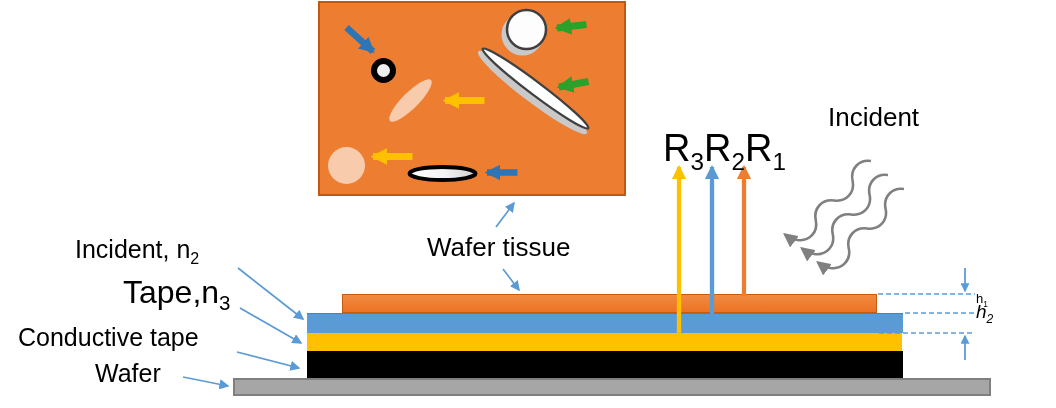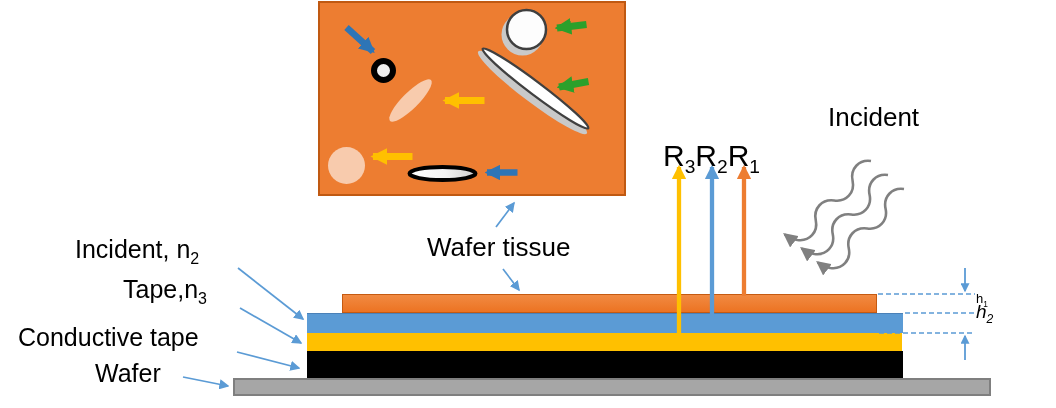--- a/index.html
+++ b/index.html
@@ -20,26 +20,26 @@
   .layer-coating{left:307px;top:313px;width:596px;height:20px;background:#5B9BD5;border-top:1px solid #4A81B8;}
   .layer-tape{left:307px;top:333px;width:595px;height:18px;background:#FFC000;}
   .layer-conductive{left:307px;top:351px;width:596px;height:27px;background:#000000;}
   .layer-wafer{left:233px;top:378px;width:758px;height:18px;background:#A6A6A6;border:2px solid #7F7F7F;}
   
   .overlay{position:absolute;left:0;top:0;pointer-events:none;}
   
   .lbl{position:absolute;white-space:nowrap;line-height:1.12;}
   .lbl sub{font-size:0.64em;line-height:0;}
   .lbl-coating{left:75px;top:235px;font-size:25px;}
-  .lbl-tape{left:123px;top:275px;font-size:25px;text-align:center;}
+  .lbl-tape{left:123px;top:275px;font-size:32px;text-align:center;}
   .lbl-conductive{left:18px;top:323px;font-size:25px;}
   .lbl-wafer{left:95px;top:359px;font-size:25px;}
   .lbl-brain{left:427px;top:233px;font-size:26px;}
   .lbl-incident{left:828px;top:98px;font-size:26px;line-height:38px;}
-  .lbl-reflections{left:663px;top:127px;font-size:30px;letter-spacing:0px;margin-top:12px;}
+  .lbl-reflections{left:663px;top:127px;font-size:38px;letter-spacing:0px;}
   .lbl-h1{left:976px;top:292px;font-size:13px;}
   .lbl-h2{left:976px;top:301px;font-size:19px;font-style:italic;}
 </style>
 </head>
 <body>
 
 <div class="canvas">
 
   <div class="inset">
     <svg width="303" height="190" viewBox="0 0 303 190">

